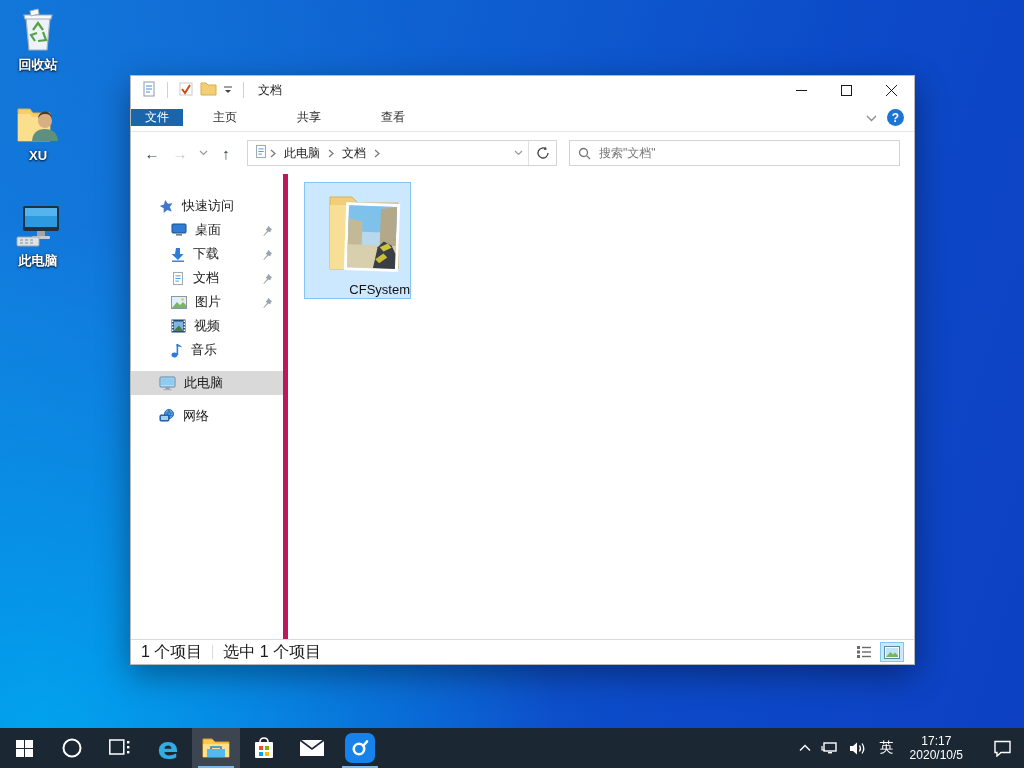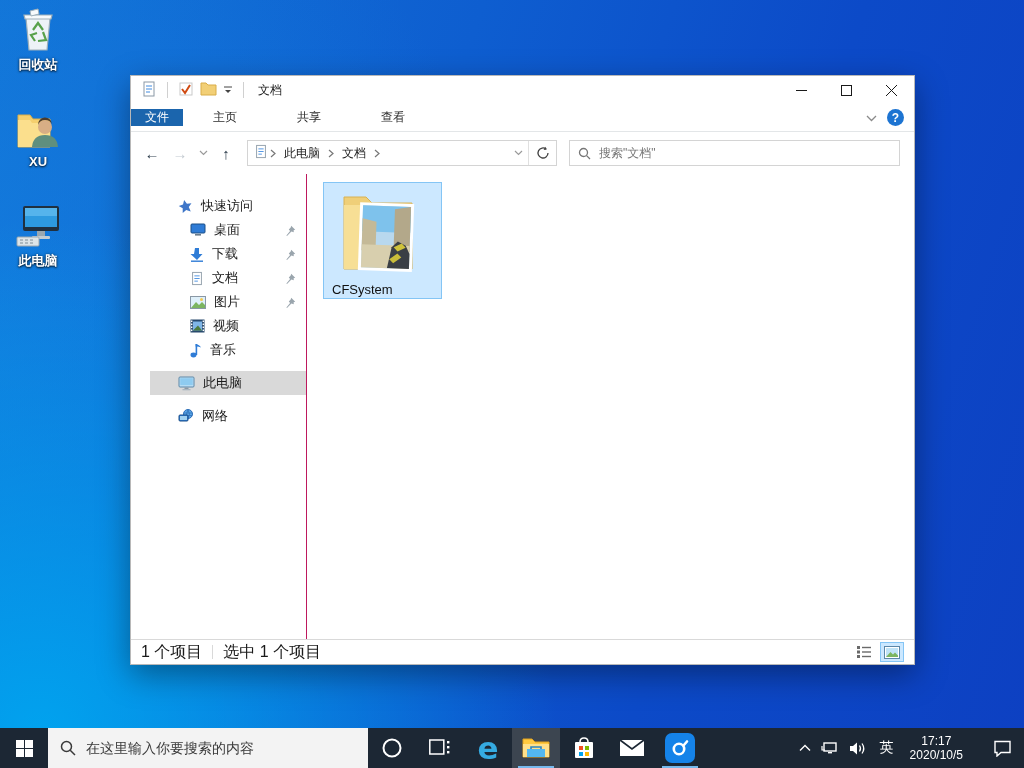--- a/index.html
+++ b/index.html
@@ -45,30 +45,30 @@
   .crumbmain { flex:1; display:flex; align-items:center; padding:0 6px; gap:2px; }
   .crumbseg { padding:0 6px; display:flex; align-items:center; height:100%; font-size:12px; color:#1a1a1a; }
   .crumb-dd { width:20px; display:flex; align-items:center; justify-content:center; }
   .refreshbtn { width:28px; border-left:1px solid #e0e0e0; display:flex; align-items:center; justify-content:center; }
   .searchbox { flex:1; height:26px; border:1px solid #d4d4d4; margin-left:12px; display:flex; align-items:center; padding:0 8px; gap:8px; }
   .searchbox input { border:none; outline:none; flex:1; font-size:12px;
     font-family:"Liberation Sans","DejaVu Sans",sans-serif; background:transparent; }
   .searchbox input::placeholder { color:#767676; }
 
   .main { flex:1; display:flex; min-height:0; }
-  .sidebar { flex:0 0 157px; border-right:1px solid #be185d; padding-top:20px; overflow:hidden;margin-left:19px; }
+  .sidebar { flex:0 0 157px; border-right:5px solid #be185d; padding-top:20px; overflow:hidden; }
   .srow { height:24px; display:flex; align-items:center; gap:8px; font-size:13px; padding-left:40px; position:relative; }
   .srow.group { padding-left:28px; }
   .srow.sel { background:#d9d9d9; }
   .srow .pin { position:absolute; right:10px; top:6px; }
   .sgap { height:9px; }
 
   .content { flex:1; position:relative; background:#fff; }
-  .tile { position:absolute; left:16px; top:8px; width:119px; height:117px;
-    background:#cce8ff; border:1px solid #84c5f5; display:flex; flex-direction:column; align-items:flex-start;padding-left:8px; }
+  .tile { position:absolute; left:16px; top:8px; width:107px; height:117px;
+    background:#cce8ff; border:1px solid #84c5f5; display:flex; flex-direction:column; align-items:flex-end;padding-left:8px; }
   .tile .thumb { margin-top:6px; }
   .tile .fname { font-size:13px; color:#111; margin-top:2px; }
 
   .statusbar { flex:0 0 25px; border-top:1px solid #d9d9d9; display:flex; align-items:center;
     padding:0 10px; font-size:16px; color:#1a1a1a; gap:10px; }
   .statsep { width:1px; height:14px; background:#d9d9d9; }
   .viewbtns { margin-left:auto; display:flex; gap:4px; }
   .viewbtn { width:24px; height:20px; display:flex; align-items:center; justify-content:center; border:1px solid transparent; }
   .viewbtn.active { background:#cce8ff; border-color:#84c5f5; }
 
@@ -106,21 +106,21 @@
         <g stroke="#58a14b" stroke-width="2.2" fill="none">
           <path d="M15 22 l5 -7 l5 7"></path>
           <path d="M25 24 l3 8 l-8 1"></path>
           <path d="M17 33 l-4 -6 l6 -2"></path>
         </g>
       </svg>
     </div>
     <div class="lbl">回收站</div>
   </div>
 
-  <div class="dicon" style="left:2px; top:106px;">
+  <div class="dicon" style="left:2px; top:100px;">
     <div class="img">
       <svg width="44" height="42" viewBox="0 0 44 42">
         <path d="M2 7 L14 7 L17 11 L34 11 L34 39 L2 39 Z" fill="#f5cf6e" stroke="#d9ad49" stroke-width="1"></path>
         <path d="M2 12 L14 12 L16 15 L34 15 L34 39 L2 39 Z" fill="#fbdf8d"></path>
         <circle cx="29" cy="19" r="7" fill="#d8ae85"></circle>
         <path d="M22 17 a7 7 0 0 1 14 -1 q-2 -4 -7 -4 t-7 5 z" fill="#4a3b2e"></path>
         <path d="M16 39 q1 -12 13 -12 t13 12 z" fill="#5f8f7e"></path>
       </svg>
     </div>
     <div class="lbl">XU</div>
@@ -430,27 +430,20 @@
     <div class="tbtn">
       <svg width="17" height="17" viewBox="0 0 17 17">
           <g fill="#fff">
             <rect x="0" y="0" width="8" height="8"></rect>
             <rect x="9" y="0" width="8" height="8"></rect>
             <rect x="0" y="9" width="8" height="8"></rect>
             <rect x="9" y="9" width="8" height="8"></rect>
           </g>
         </svg>
     </div>
-    <div class="tsearch">
-      <svg width="16" height="16" viewBox="0 0 16 16">
-          <circle cx="6.5" cy="6.5" r="5" fill="none" stroke="#3a3a3a" stroke-width="1.5"></circle>
-          <line x1="10.2" y1="10.2" x2="15" y2="15" stroke="#3a3a3a" stroke-width="1.5"></line>
-        </svg>
-      <input placeholder="在这里输入你要搜索的内容" style="">
-    </div>
     <div class="tbtn">
       <svg width="22" height="22" viewBox="0 0 22 22">
           <circle cx="11" cy="11" r="8.5" fill="none" stroke="#fff" stroke-width="2"></circle>
         </svg>
     </div>
     <div class="tbtn">
       <svg width="22" height="18" viewBox="0 0 22 18">
           <rect x="0.8" y="1" width="14" height="14" fill="none" stroke="#fff" stroke-width="1.5"></rect>
           <g fill="#fff">
             <rect x="18" y="2" width="2.4" height="2.4"></rect>

